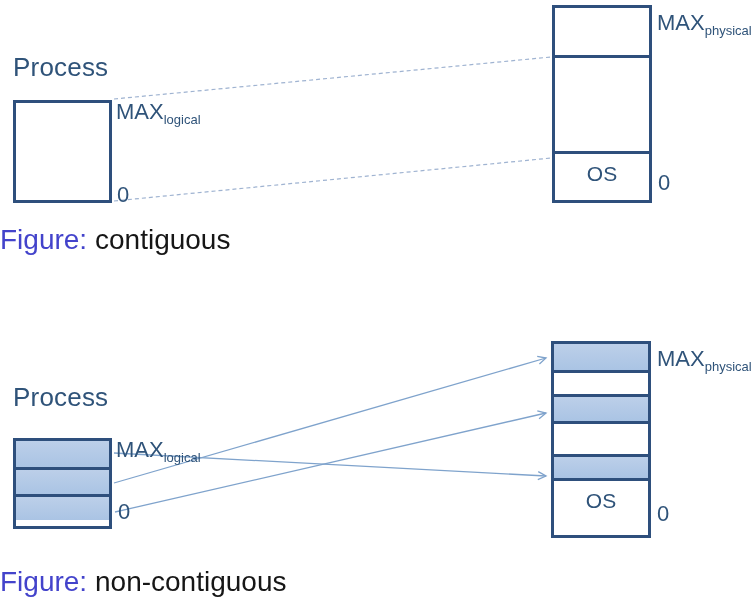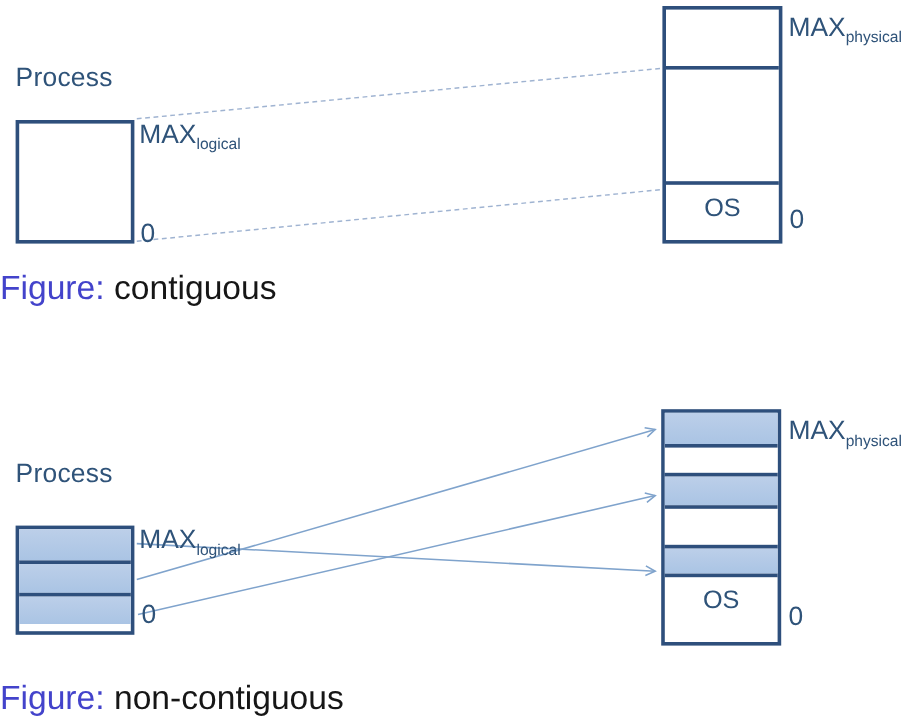--- a/index.html
+++ b/index.html
@@ -14,21 +14,21 @@
     --background:#ffffff;
   }
   html,body{margin:0;padding:0;background:var(--background);}
   .canvas{
     position:relative;width:753px;height:603px;background:var(--background);
     font-family:"Liberation Sans",sans-serif;overflow:hidden;
   }
   .overlay{position:absolute;left:0;top:0;width:753px;height:603px;pointer-events:none;}
 
   .abs{position:absolute;}
-  .process-title{font-size:22px;color:var(--navy-text);letter-spacing:0.2px;}
+  .process-title{font-size:26px;color:var(--navy-text);letter-spacing:0.2px;}
   .lbl{color:var(--navy-text);font-size:22px;line-height:1;}
   .lbl sub{font-size:13px;line-height:1;}
   .zero{font-size:22px;color:var(--navy-text);line-height:1;}
 
   
   .memobox{box-sizing:border-box;border:3px solid var(--navy-border);background:#fff;}
   .sect{box-sizing:border-box;}
   .sect + .sect{border-top:3px solid var(--navy-border);}
   .s-fill{background:linear-gradient(180deg,var(--fill-blue-light),var(--fill-blue));}
   .os-sect{display:flex;align-items:center;justify-content:center;}

